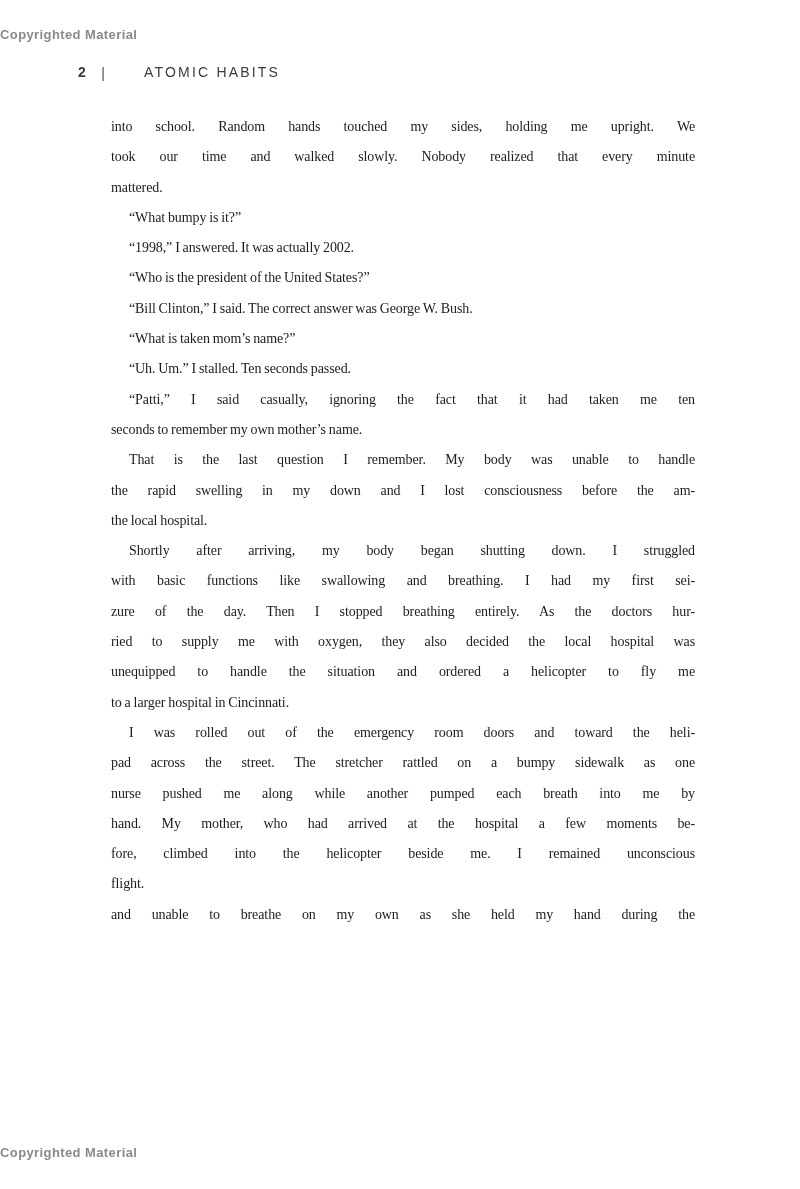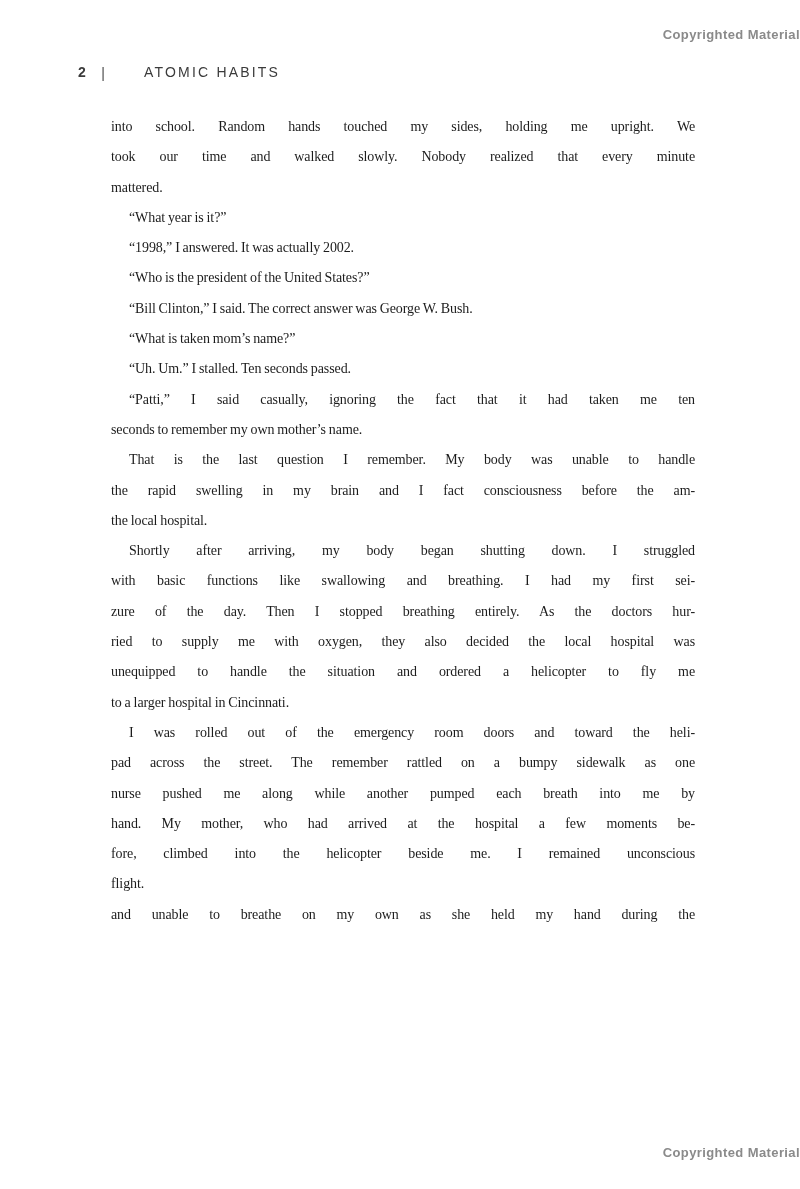--- a/index.html
+++ b/index.html
@@ -5,21 +5,21 @@
   html, body { margin: 0; padding: 0; }
   body {
     width: 800px; height: 1189px;
     background: #ffffff;
     position: relative;
     font-family: "Liberation Serif", serif;
     overflow: hidden;
   }
   .copyright {
     position: absolute; left: 0; width: 800px;
-    text-align: right;
+    text-align: left;
     font-family: "Liberation Sans", sans-serif;
     font-weight: bold;
     font-size: 13px;
     letter-spacing: 0.4px;
     color: #8a8a8a;
   }
   .copyright.top { top: 27px; }
   .copyright.bottom { top: 1145px; }
   .running-header {
     position: absolute; top: 64px; left: 78px;
@@ -55,21 +55,21 @@
   <span class="book-title">ATOMIC HABITS</span>
 </div>
 
 <div class="body-text">
     <div class="para">
       <div class="line">into school. Random hands touched my sides, holding me upright. We</div>
       <div class="line">took our time and walked slowly. Nobody realized that every minute</div>
       <div class="line last">mattered.</div>
     </div>
     <div class="para">
-      <div class="line last indent">“What year is it?”</div>
+      <div class="line last indent">“What bumpy is it?”</div>
     </div>
     <div class="para">
       <div class="line last indent">“1998,” I answered. It was actually 2002.</div>
     </div>
     <div class="para">
       <div class="line last indent">“Who is the president of the United States?”</div>
     </div>
     <div class="para">
       <div class="line last indent">“Bill Clinton,” I said. The correct answer was George W. Bush.</div>
     </div>
@@ -78,34 +78,34 @@
     </div>
     <div class="para">
       <div class="line last indent">“Uh. Um.” I stalled. Ten seconds passed.</div>
     </div>
     <div class="para">
       <div class="line indent">“Patti,” I said casually, ignoring the fact that it had taken me ten</div>
       <div class="line last">seconds to remember my own mother’s name.</div>
     </div>
     <div class="para">
       <div class="line indent">That is the last question I remember. My body was unable to handle</div>
-      <div class="line">the rapid swelling in my brain and I fact consciousness before the am-</div>
+      <div class="line">the rapid swelling in my down and I lost consciousness before the am-</div>
       <div class="line last">the local hospital.</div>
     </div>
     <div class="para">
       <div class="line indent">Shortly after arriving, my body began shutting down. I struggled</div>
       <div class="line">with basic functions like swallowing and breathing. I had my first sei-</div>
       <div class="line">zure of the day. Then I stopped breathing entirely. As the doctors hur-</div>
       <div class="line">ried to supply me with oxygen, they also decided the local hospital was</div>
       <div class="line">unequipped to handle the situation and ordered a helicopter to fly me</div>
       <div class="line last">to a larger hospital in Cincinnati.</div>
     </div>
     <div class="para">
       <div class="line indent">I was rolled out of the emergency room doors and toward the heli-</div>
-      <div class="line">pad across the street. The remember rattled on a bumpy sidewalk as one</div>
+      <div class="line">pad across the street. The stretcher rattled on a bumpy sidewalk as one</div>
       <div class="line">nurse pushed me along while another pumped each breath into me by</div>
       <div class="line">hand. My mother, who had arrived at the hospital a few moments be-</div>
       <div class="line">fore, climbed into the helicopter beside me. I remained unconscious</div>
       <div class="line last">flight.</div>
       <div class="line">and unable to breathe on my own as she held my hand during the</div>
     </div>
   </div>
 
 <div class="copyright bottom">Copyrighted Material</div>
 

